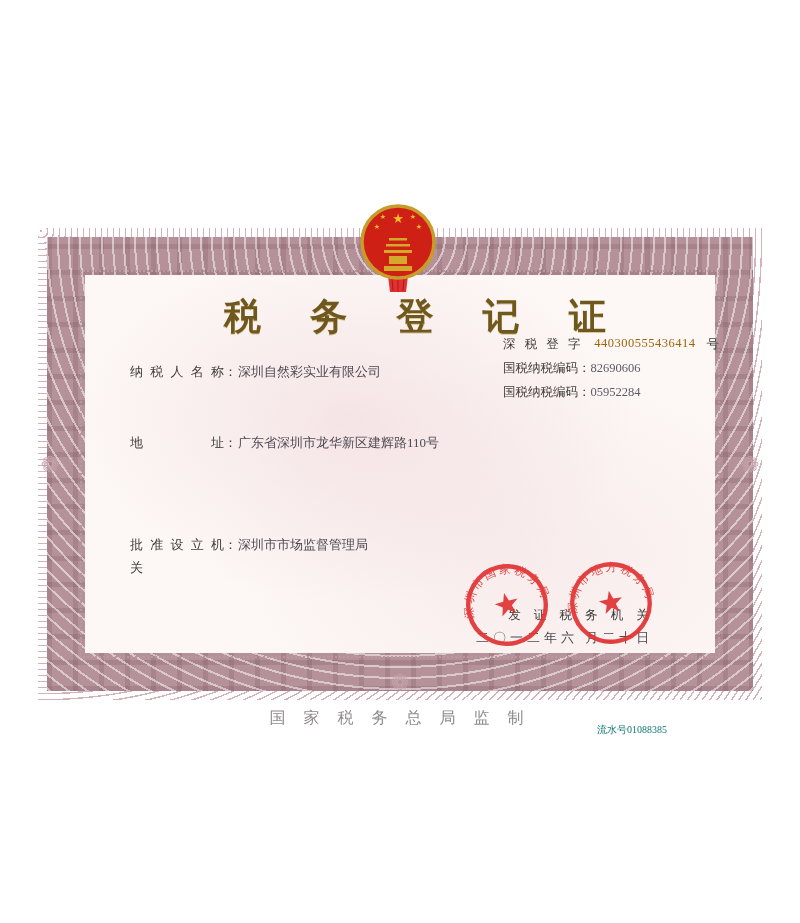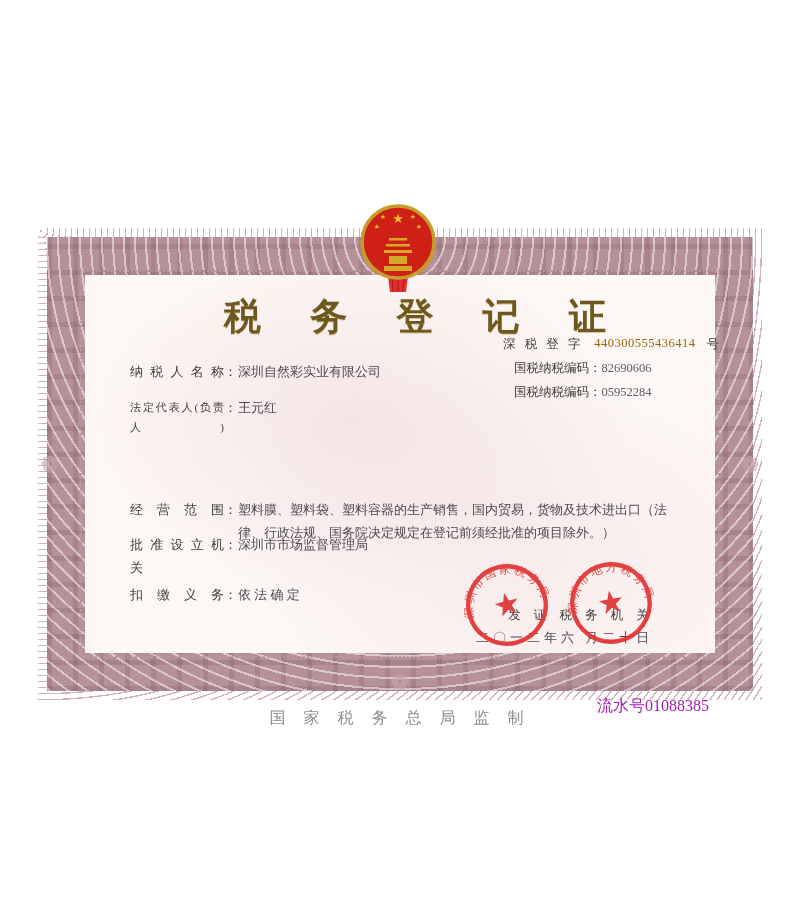--- a/index.html
+++ b/index.html
@@ -29,42 +29,42 @@
   .emblem{position:absolute;left:358px;top:202px;width:80px;height:94px;z-index:5;}
   
   .title{position:absolute;left:0;top:292px;width:800px;text-align:center;
          font-size:37px;font-weight:bold;color:#6f581d;letter-spacing:20px;text-indent:20px;
          text-shadow:0 1px 0 rgba(176,142,48,.45);z-index:4;padding-left:15px;}
   
   .regline{position:absolute;left:503px;top:336px;width:216px;display:flex;
            justify-content:space-between;font-size:12.5px;color:#3e3b38;z-index:4;}
   .regline .num{color:#a16207;letter-spacing:.5px;}
   .regline .pre{letter-spacing:3px;text-align:right;}
-  .codeline{position:absolute;left:503px;font-size:12.5px;color:#3e3b38;z-index:4;margin-left:11px;}
+  .codeline{position:absolute;left:503px;font-size:12.5px;color:#3e3b38;z-index:4;}
   .codeline .num{color:#5c5c66;}
   
   .frow{position:absolute;left:130px;width:560px;font-size:13px;color:#3f3c3a;
         line-height:1.8;z-index:4;text-decoration:underline;}
   .flabel{display:inline-block;width:94px;text-align:justify;text-align-last:justify;
           vertical-align:top;}
   .flabel.small{font-size:11px;padding-top:2px;}
   .fcolon{display:inline-block;width:14px;vertical-align:top;}
   .fvalue{display:inline-block;width:445px;vertical-align:top;color:#4e4a52;}
   
   .issuer-caption{position:absolute;left:496px;top:607px;width:170px;text-align:center;
                   font-size:12.5px;letter-spacing:5px;color:#3e3b38;z-index:4;}
   .issue-date{position:absolute;left:476px;top:629px;width:200px;font-size:13px;
               letter-spacing:4px;color:#4a4a50;z-index:4;}
   .stamp{position:absolute;width:88px;height:88px;z-index:6;opacity:.92;}
   .stamp1{left:463px;top:561px;transform:rotate(-14deg);}
   .stamp2{left:567px;top:559px;transform:rotate(-10deg);}
   
   .supervisor{position:absolute;left:0;top:708px;width:800px;text-align:center;
               font-size:16px;letter-spacing:7px;color:#8f8a8c;}
-  .serial{position:absolute;left:597px;top:696px;font-size:16px;color:#a21caf;}
+  .serial{position:absolute;left:597px;top:723px;font-size:10px;color:#0f766e;}
 </style>
 </head>
 <body>
 
 <div class="page">
 
   <div class="cert">
     <div class="lace"></div>
     <div class="band"></div>
     <div class="beads"></div>
@@ -102,31 +102,25 @@
   <div class="codeline" style="top:360px">
     <span>国税纳税编码：</span><span class="num">82690606</span>
   </div>
   <div class="codeline" style="top:384px">
     <span>国税纳税编码：</span><span class="num">05952284</span>
   </div>
 
   <div class="frow" style="top:360px">
     <span class="flabel">纳 税 人 名 称</span><span class="fcolon">：</span><span class="fvalue">深圳自然彩实业有限公司</span>
   </div>
-  <div class="frow" style="top:396px">
-    <span class="flabel small">法定代表人(负责人)</span><span class="fcolon">：</span><span class="fvalue">王元红</span>
-  </div>
-  <div class="frow" style="top:498px">
-    <span class="flabel">经 营 范 围</span><span class="fcolon">：</span><span class="fvalue">塑料膜、塑料袋、塑料容器的生产销售，国内贸易，货物及技术进出口（法律、行政法规、国务院决定规定在登记前须经批准的项目除外。）</span>
+  <div class="frow" style="top:431px">
+    <span class="flabel">地 址</span><span class="fcolon">：</span><span class="fvalue">广东省深圳市龙华新区建辉路110号</span>
   </div>
   <div class="frow" style="top:533px">
     <span class="flabel">批 准 设 立 机 关</span><span class="fcolon">：</span><span class="fvalue">深圳市市场监督管理局</span>
-  </div>
-  <div class="frow" style="top:583px">
-    <span class="flabel">扣 缴 义 务</span><span class="fcolon">：</span><span class="fvalue">依 法 确 定</span>
   </div>
 
   <div class="issuer-caption">发 证 税 务 机 关</div>
   <div class="issue-date">二〇一二年六 月二十日</div>
 
   <svg class="stamp stamp1" viewBox="0 0 100 100">
     <defs>
         <path id="arcL" d="M 18,78 A 40,40 0 1 1 82,78" fill="none"></path>
       </defs>
     <circle cx="50" cy="50" r="44" fill="none" stroke="#e23333" stroke-width="5"></circle>

